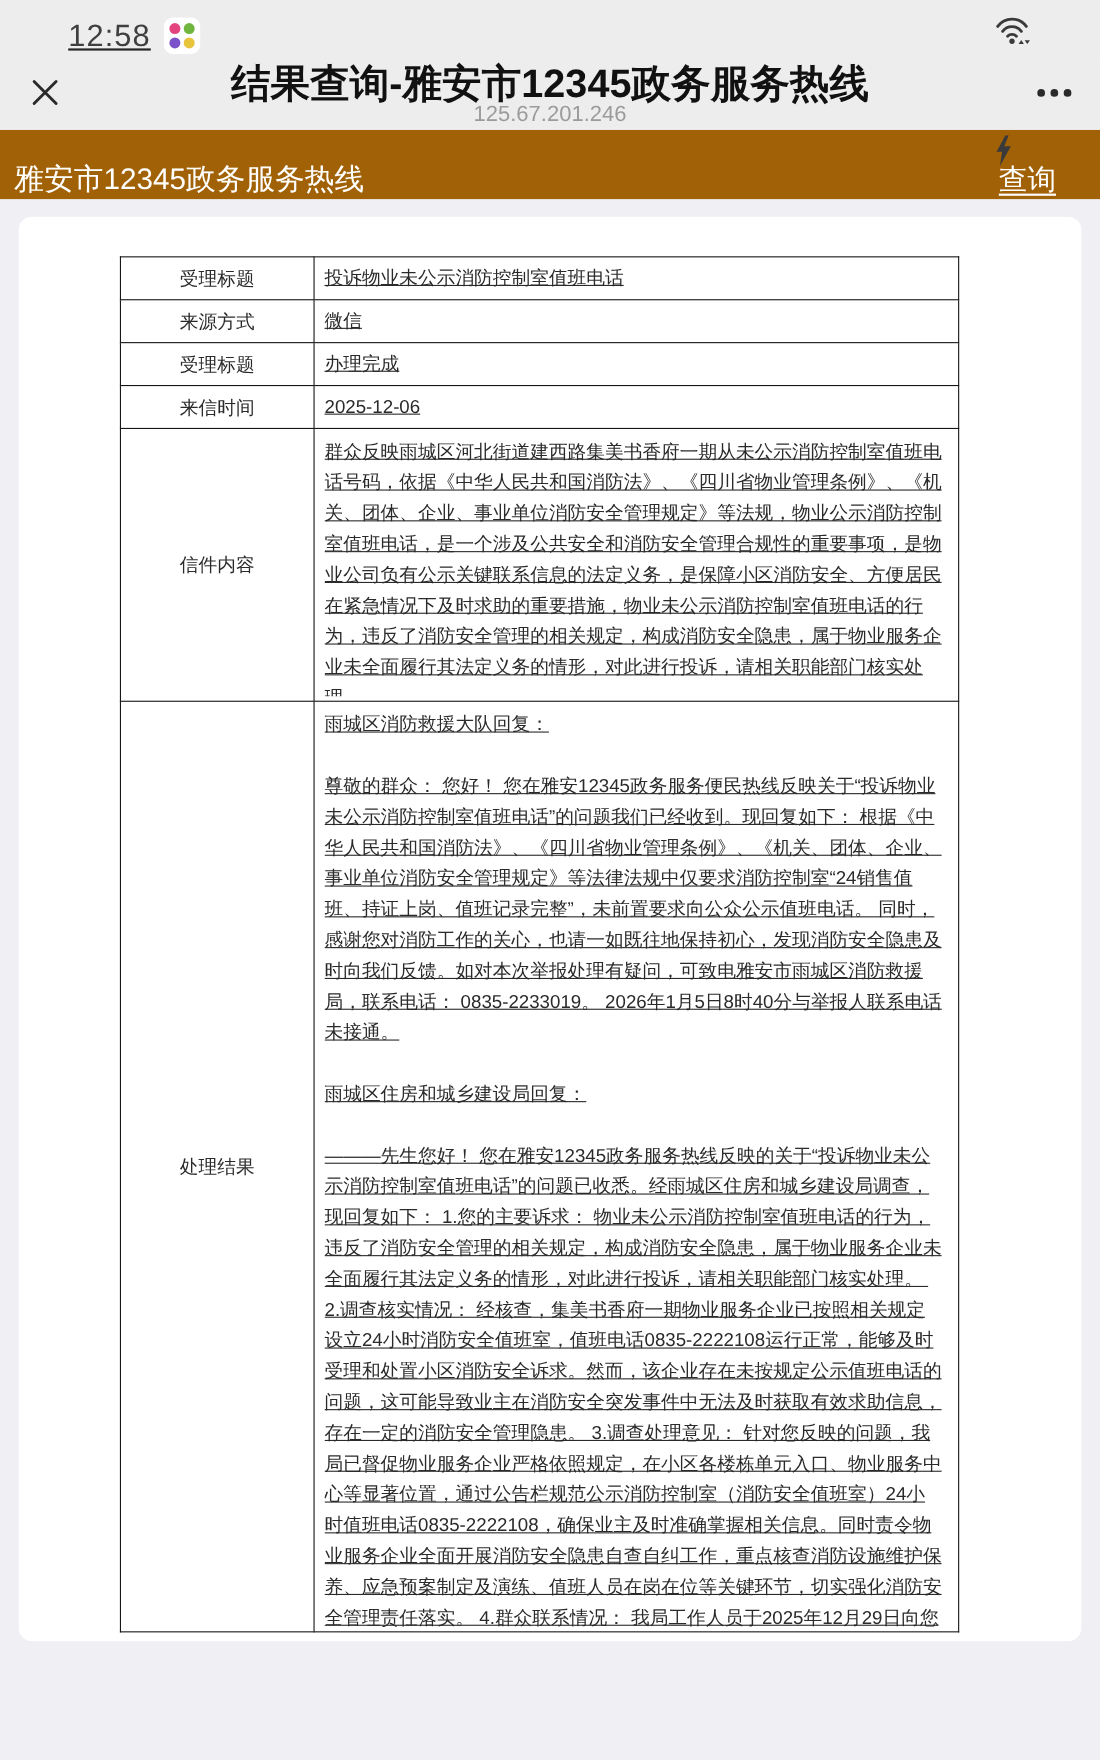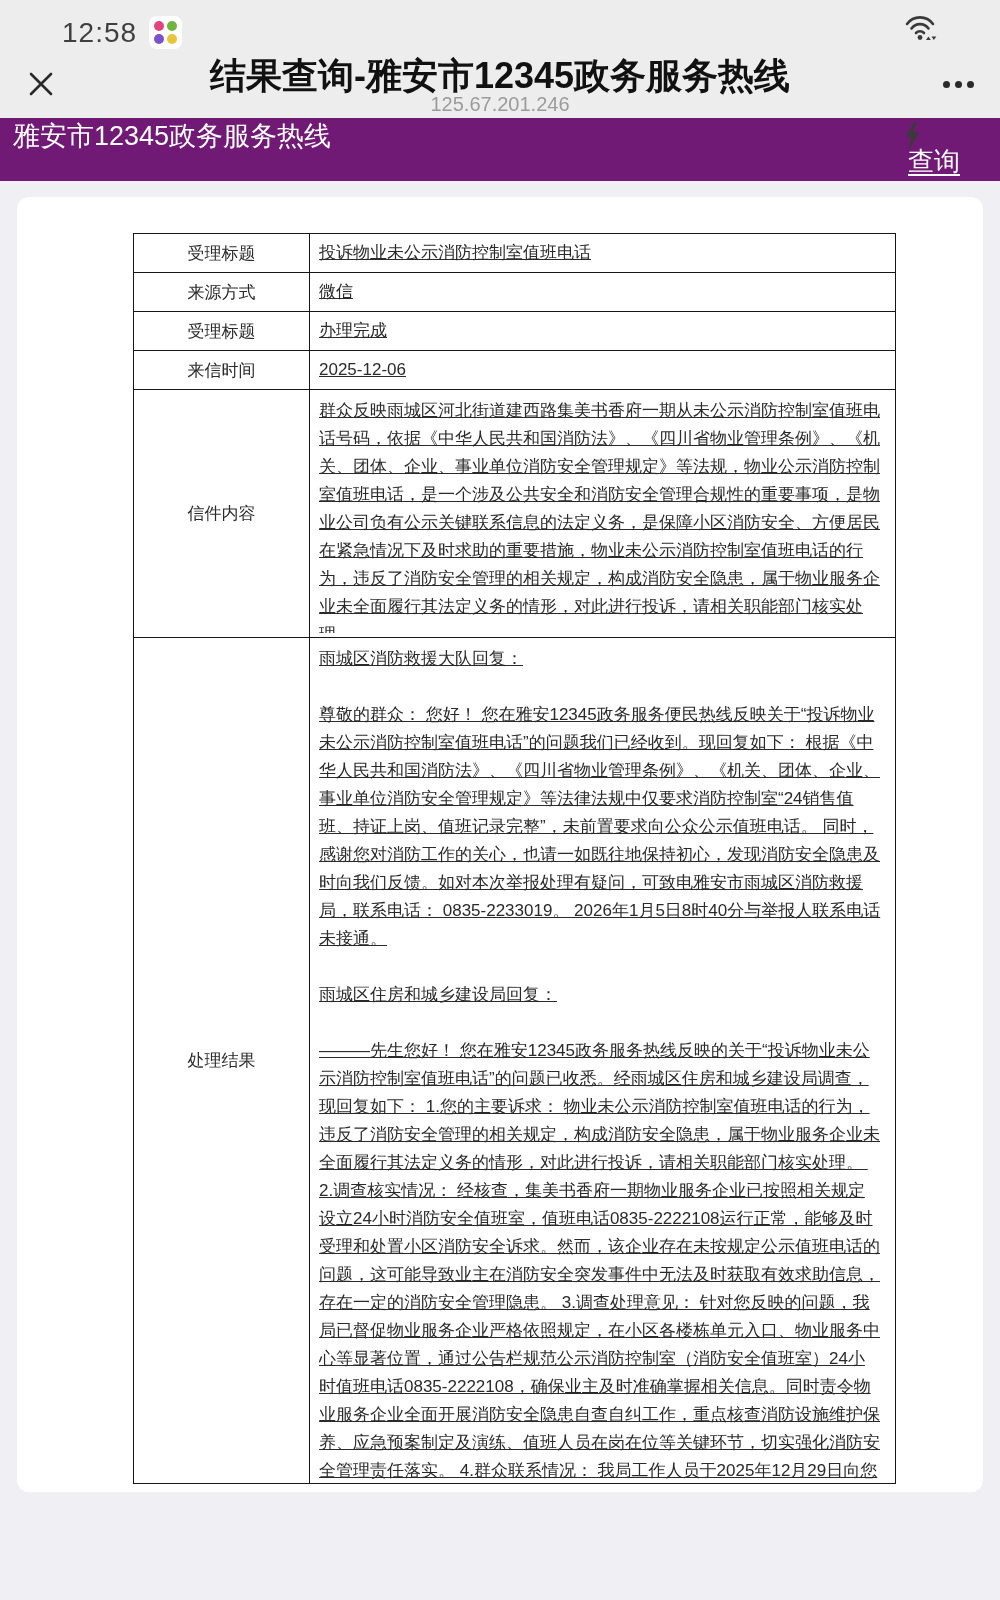--- a/index.html
+++ b/index.html
@@ -7,20 +7,21 @@
   body {
     font-family:"Liberation Sans","DejaVu Sans",sans-serif;
     background:#efeff4; color:#262626; overflow:hidden;
   }
 
   
   .statusbar {
     height:55px; background:#ededed;
     display:flex; align-items:center; justify-content:space-between;
     padding:10px 44px 0 62px;
+    text-decoration:underline;
   }
   .sb-left { display:flex; align-items:center; gap:12px; }
   .sb-time { font-size:28px; color:#3f3f3f; letter-spacing:1px; }
   .appicon {
     width:33px; height:33px; background:#fff; border-radius:8px;
     display:grid; grid-template-columns:1fr 1fr; gap:3px; padding:5px;
   }
   .appicon i { border-radius:50%; display:block; }
   .dot-pink   { background:#e4447e; }
   .dot-green  { background:#6fb53e; }
@@ -42,32 +43,32 @@
   }
   .nav-close { position:absolute; left:26px; top:14px; background:none; border:none; cursor:pointer; }
   .nav-center { width:100%; text-align:center; padding-top:2px; }
   .nav-title { font-size:36px; font-weight:600; color:#111; line-height:32px; }
   .nav-url { font-size:20px; color:#9b9b9b; line-height:24px; }
   .nav-more { position:absolute; right:26px; top:26px; background:none; border:none; cursor:pointer; display:flex; gap:5px; }
   .nav-more i { width:7px; height:7px; border-radius:50%; background:#2a2a2a; display:block; }
 
   
   .greenbar {
-    height:63px; background:#701a75; color:#fff;
-    display:flex; align-items:flex-start; justify-content:space-between;
+    height:63px; background:#a16207; color:#fff;
+    display:flex; align-items:flex-end; justify-content:space-between;
     padding:0 40px 0 13px;
   }
   .gb-title { font-size:27px; }
   .gb-query { font-size:26px; color:#fff; text-decoration:underline; text-underline-offset:4px; cursor:pointer;margin-top:26px; }
 
   
   .page { padding:16px 17px 0 17px; height:1419px; }
   .card {
     background:#fff; border-radius:12px; height:1295px;
-    padding:36px 0 0 116px;
+    padding:36px 0 0 92px;
   }
 
   table { border-collapse:collapse; width:762px; table-layout:fixed; }
   td { border:1px solid #161616; font-size:17px; color:#2a2a2a; }
   col.c-label { width:176px; }
   col.c-value { width:586px; }
   td.lbl { text-align:center; vertical-align:middle; }
   td.val { padding:2px 14px 2px 9px; line-height:28px; vertical-align:middle;text-decoration:underline; }
   tr.r-small td { height:39px; }
   tr.r-content td { height:248px; }

